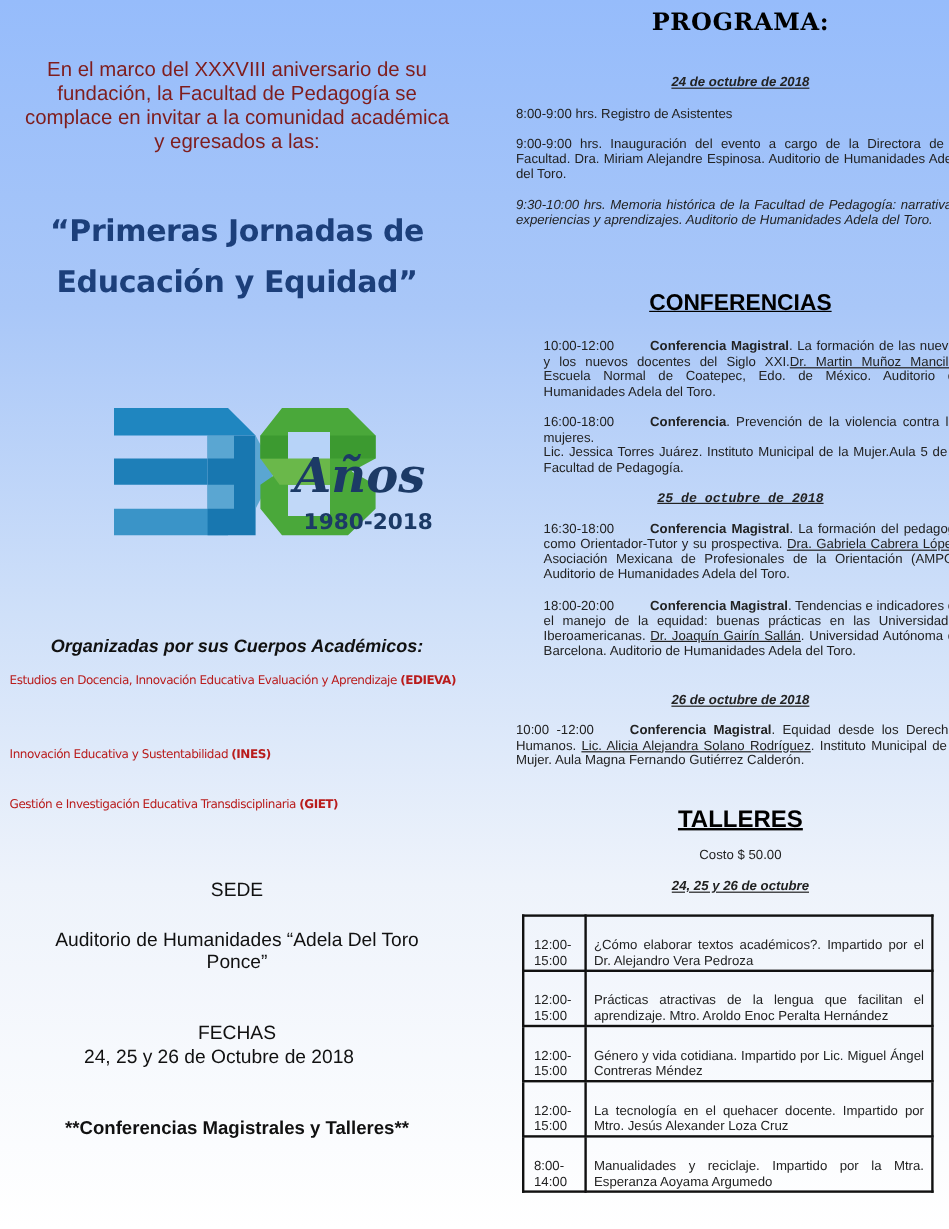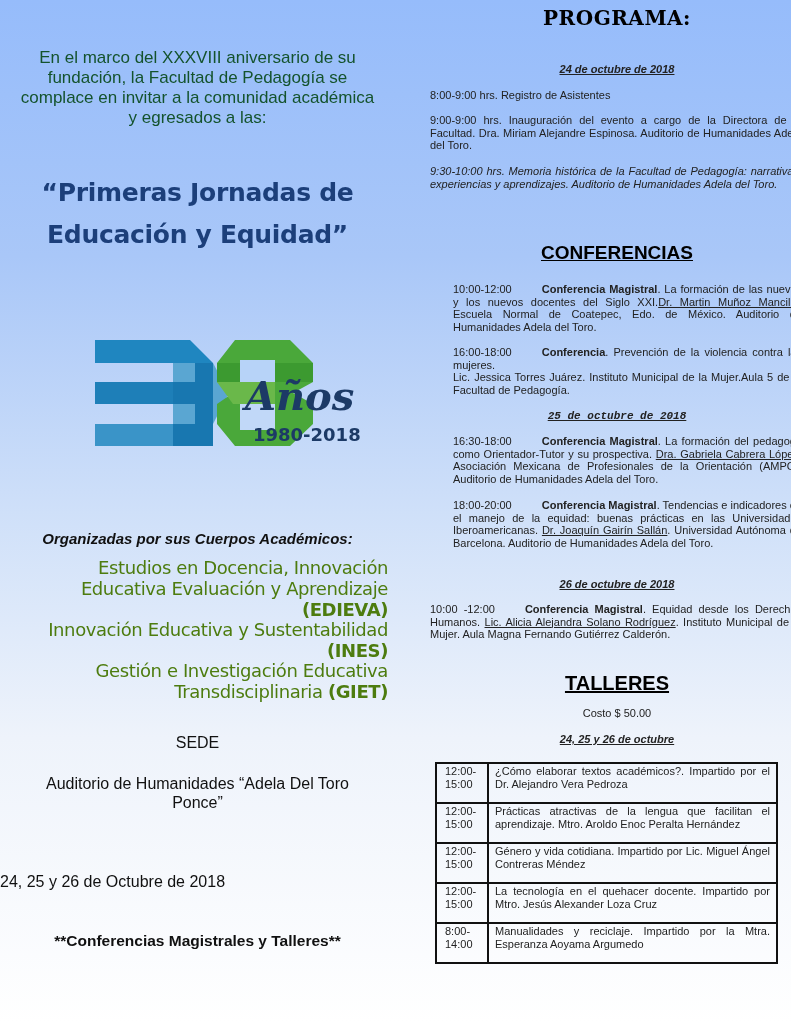--- a/index.html
+++ b/index.html
@@ -6,49 +6,49 @@
   html, body { width: 791px; height: 1024px; overflow: hidden; }
   body {
     position: relative;
     font-family: "Liberation Sans", sans-serif;
     color: #111;
     background: linear-gradient(to bottom, #96bcfb 0%, #a9c7f8 25%, #cfe0f9 50%, #eef3fb 72%, #ffffff 100%);
   }
   .left { position: absolute; left: 0; top: 0; width: 395px; height: 1024px; }
   .right { position: absolute; left: 395px; top: 0; width: 396px; height: 1024px; margin-left: 32px; }
 
-  .intro { position: absolute; top: 48px; left: 20px; width: 355px; text-align: center; font-size: 17px; line-height: 20px; color: #14532d; }
+  .intro { position: absolute; top: 48px; left: 20px; width: 355px; text-align: center; font-size: 17px; line-height: 20px; color: #7f1d1d; }
   .event-title { position: absolute; top: 172px; left: 0; width: 395px; text-align: center; font-family: "DejaVu Sans", sans-serif; font-weight: bold; font-size: 25px; line-height: 42px; color: #1c3f7a; letter-spacing: -0.3px; }
 
   .logo { position: absolute; left: 95px; top: 338px; width: 290px; height: 110px; }
   .logo svg { width: 100%; height: 100%; display: block; }
 
   .org-heading { position: absolute; top: 530px; left: 0; width: 395px; text-align: center; font-style: italic; font-weight: bold; font-size: 15px; color: #111; }
-  .org-item { position: absolute; left: 8px; width: 380px; text-align: right; font-family: "DejaVu Sans", sans-serif; font-size: 18px; line-height: 21px; color: #4d7c0f; letter-spacing: -0.4px; }
+  .org-item { position: absolute; left: 8px; width: 380px; text-align: left; font-family: "DejaVu Sans", sans-serif; font-size: 10px; line-height: 21px; color: #b91c1c; letter-spacing: -0.4px; }
   .org-item b { font-weight: 900; }
   .org1 { top: 557px; }
   .org2 { top: 619px; }
   .org3 { top: 660px; }
 
   .sede-label { position: absolute; top: 734px; left: 0; width: 395px; text-align: center; font-size: 16px; }
   .sede-value { position: absolute; top: 774px; left: 20px; width: 355px; text-align: center; font-size: 16px; line-height: 19px; }
   .fechas-label { position: absolute; top: 853px; left: 0; width: 395px; text-align: center; font-size: 16px; }
-  .fechas-value { position: absolute; top: 873px; left: 0; width: 365px; font-size: 16px; }
+  .fechas-value { position: absolute; top: 873px; left: 0; width: 365px; text-align: center; font-size: 16px; }
   .highlight { position: absolute; top: 932px; left: 0; width: 395px; text-align: center; font-size: 15.5px; font-weight: bold; }
 
   .programa-title { position: absolute; top: 6px; left: 0; width: 380px; text-align: center; font-family: "DejaVu Serif", serif; font-weight: 900; font-size: 20px; letter-spacing: 0.5px; color: #000; }
   .date-head { position: absolute; left: 0; width: 380px; text-align: center; font-size: 11px; font-style: italic; font-weight: bold; text-decoration: underline; color: #222; }
   .p-item { position: absolute; font-size: 11px; line-height: 12.5px; text-align: justify; color: #222; }
   .p-item .time { margin-right: 30px; }
   .p-item u { }
   .section-head { position: absolute; left: 0; width: 380px; text-align: center; font-weight: bold; text-decoration: underline; color: #000; }
   .costo { position: absolute; top: 707px; left: 0; width: 380px; text-align: center; font-size: 11px; color: #222; }
 
   .talleres-table { position: absolute; top: 762px; left: 8px; width: 343px; border-collapse: collapse; border: 2px solid #111; font-size: 11px; line-height: 13px; color: #222; }
-  .talleres-table td { border: 2px solid #111; vertical-align: top; padding: 1px 6px 0 6px; height: 40px; }
+  .talleres-table td { border: 2px solid #111; vertical-align: top; padding: 18px 6px 0 6px; height: 40px; }
   .talleres-table td.t { width: 52px; padding-left: 8px; }
   .talleres-table td.d { text-align: justify; }
 </style>
 </head>
 <body>
 
 <div class="left">
   <p class="intro">En el marco del XXXVIII aniversario de su fundación, la Facultad de Pedagogía se complace en invitar a la comunidad académica y egresados a las:</p>
 
   <div class="event-title">
@@ -91,20 +91,21 @@
     <span>Gestión e Investigación Educativa Transdiscipli­naria</span>
     <b>(GIET)</b>
   </div>
   <div class="org-item org2">
     <span>Innovación Educativa y Sustentabilidad</span>
     <b>(INES)</b>
   </div>
 
   <div class="sede-label">SEDE</div>
   <div class="sede-value">Auditorio de Humanidades “Adela Del Toro Ponce”</div>
+  <div class="fechas-label">FECHAS</div>
   <div class="fechas-value">24, 25 y 26 de Octubre de 2018</div>
   <div class="highlight">**Conferencias Magistrales y Talleres**</div>
 </div>
 
 <div class="right">
   <div class="programa-title">PROGRAMA:</div>
 
   <div class="date-head" style="top:63px;">24 de octubre de 2018</div>
   <p class="p-item" style="top:89px; left:3px; width:372px;">8:00-9:00 hrs. Registro de Asistentes</p>
   <p class="p-item" style="top:114px; left:3px; width:372px;">9:00-9:00 hrs. Inauguración del evento a cargo de la Directora de la Facultad. Dra. Miriam Alejandre Espinosa. Auditorio de Humanidades Adela del Toro.</p>

